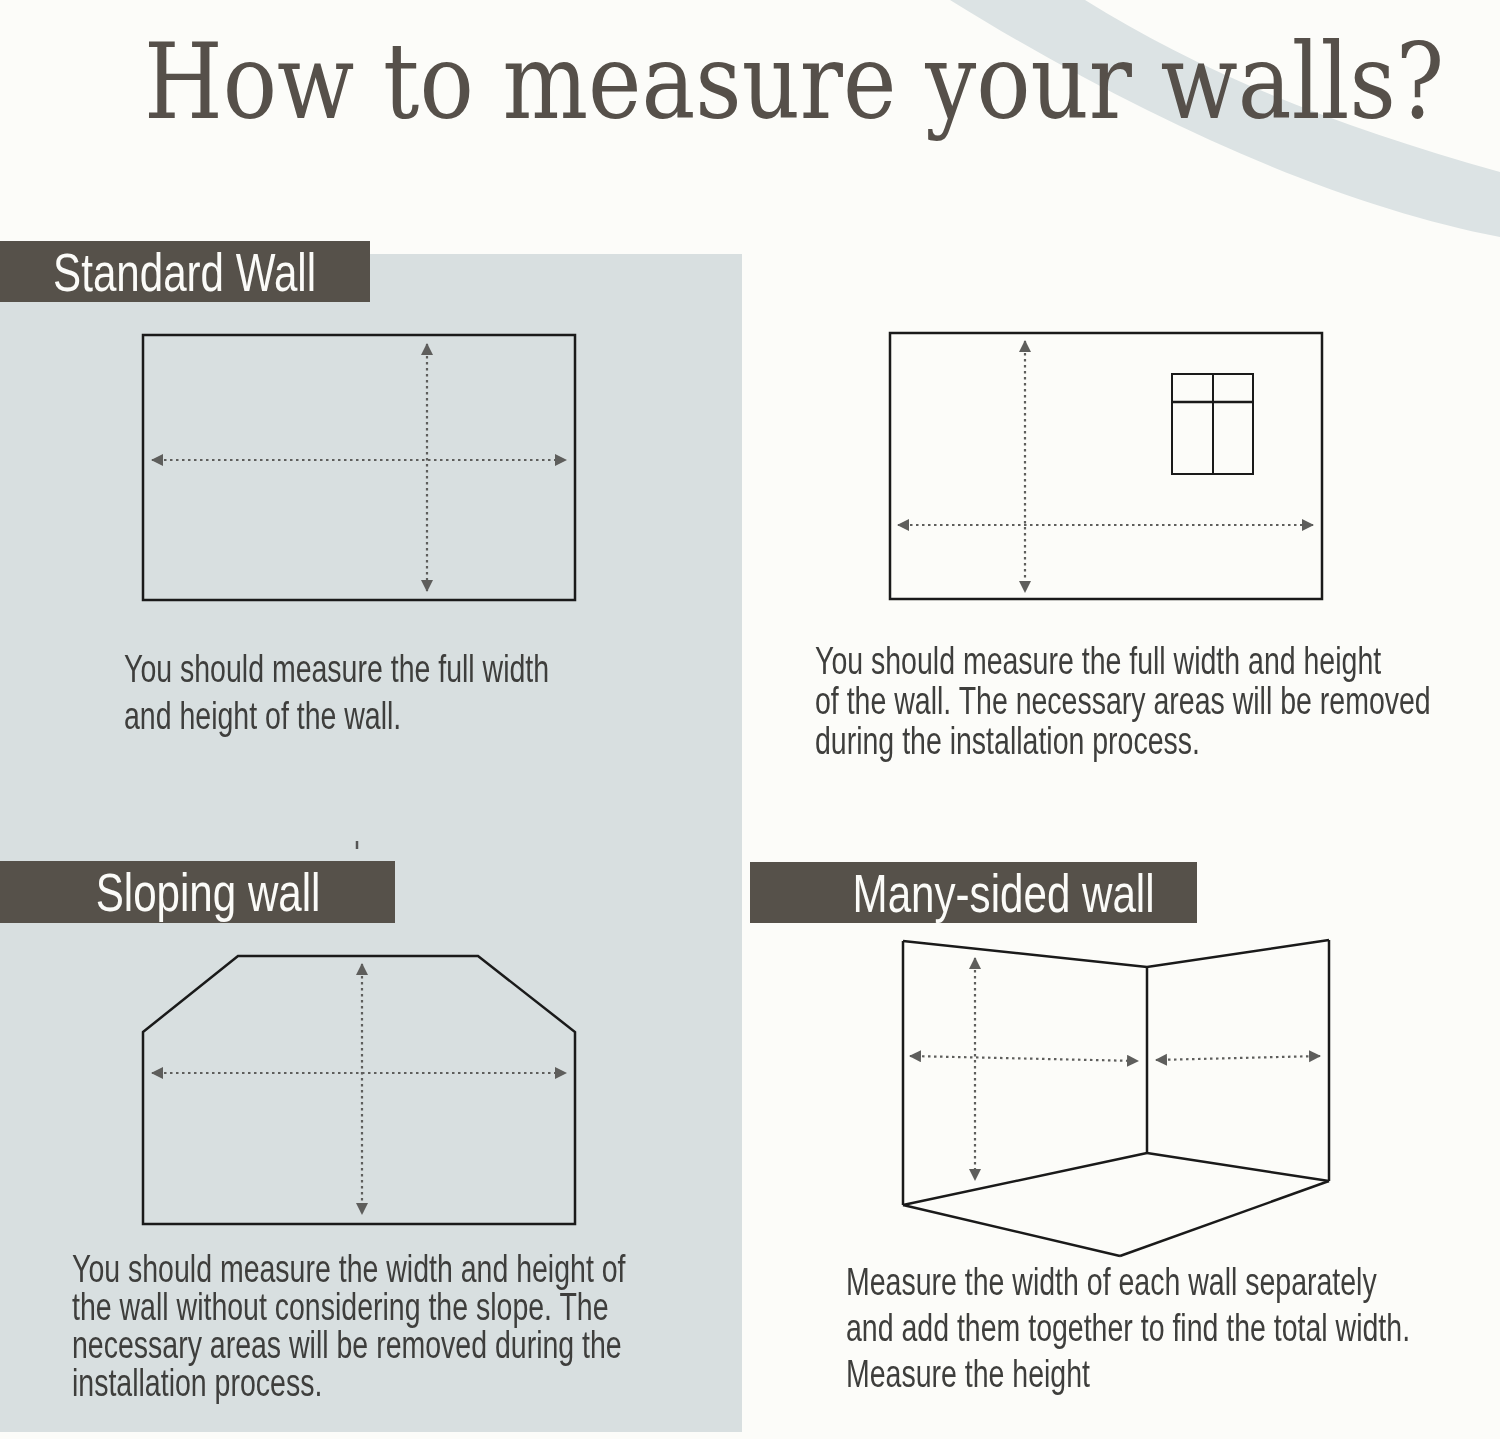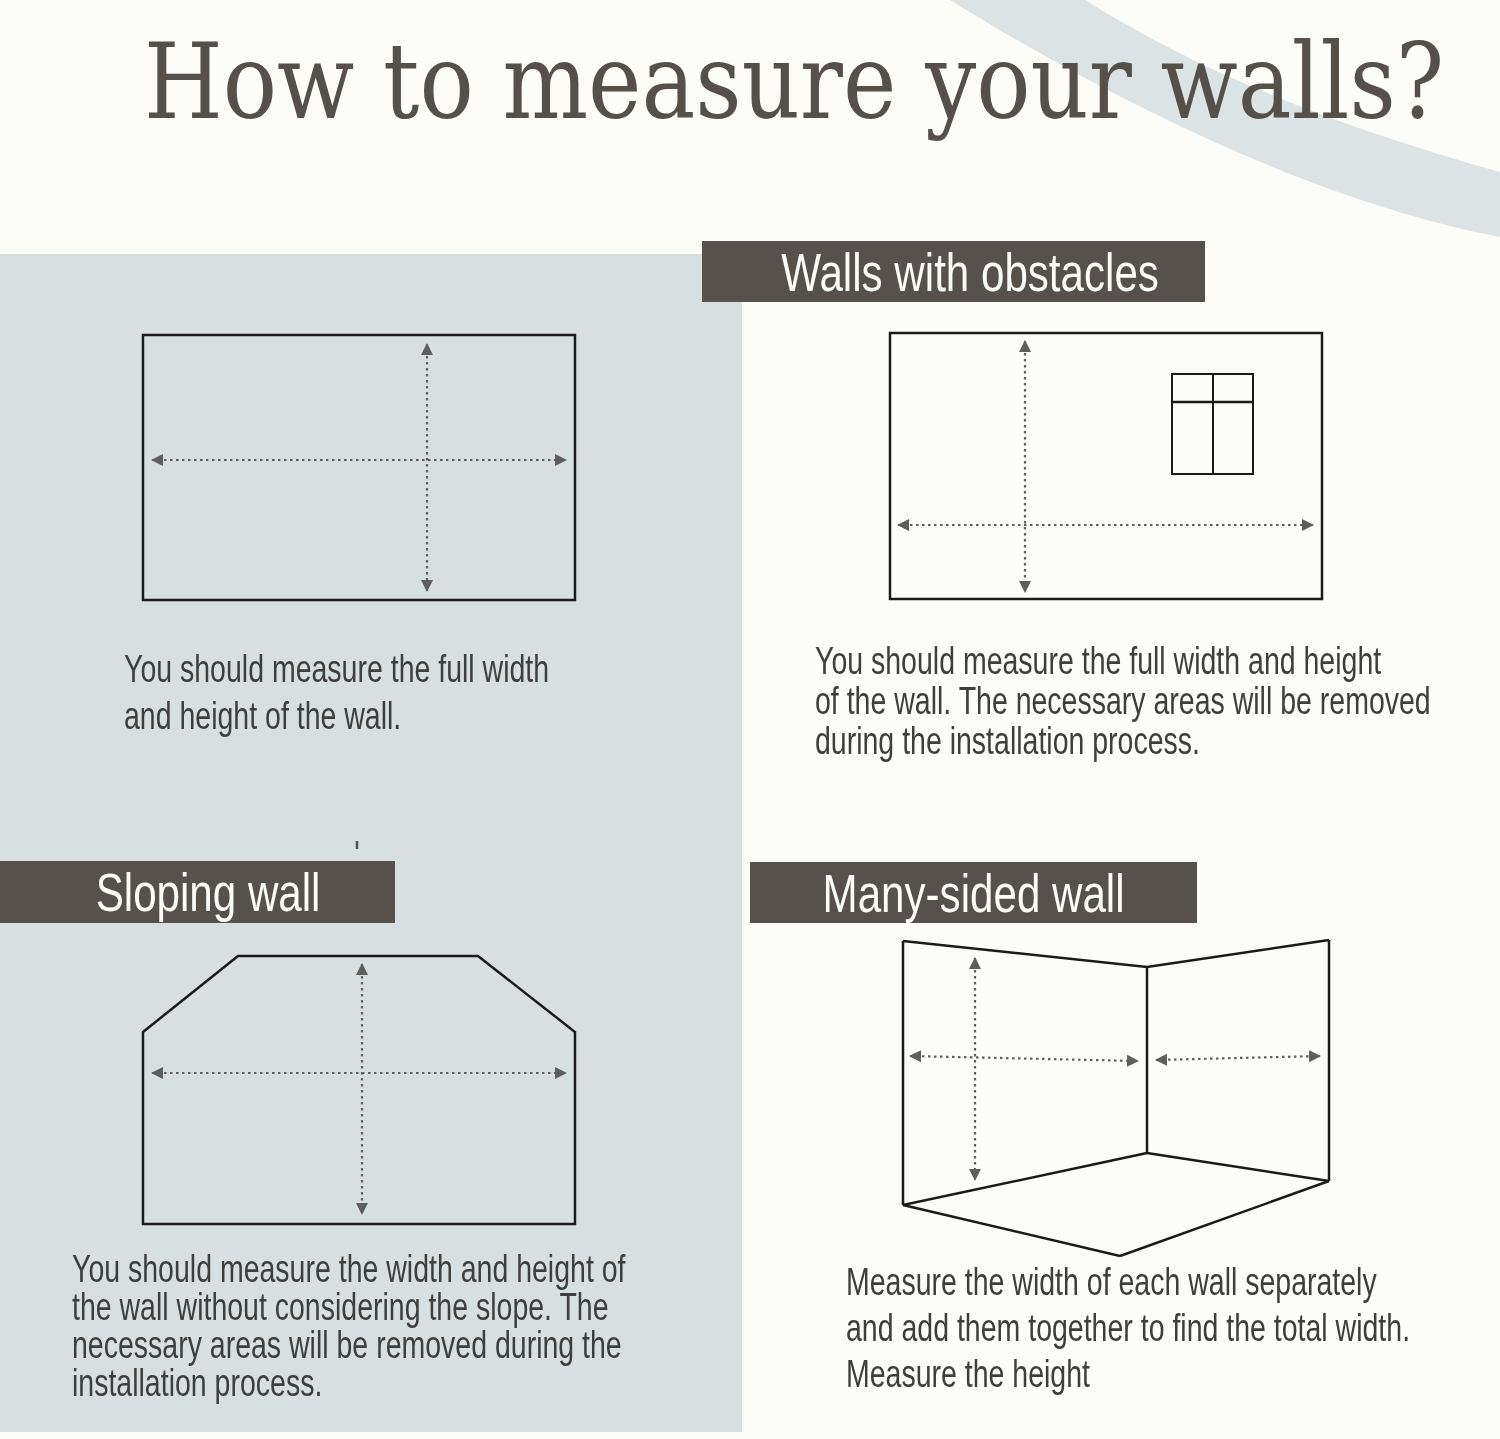--- a/index.html
+++ b/index.html
@@ -26,21 +26,21 @@
     display:flex;align-items:center;justify-content:center;
   }
   .bar span{
     color:#fbfbf8;font-size:54px;line-height:54px;white-space:nowrap;
     transform:scaleX(0.78);transform-origin:center center;
   }
   #bar-standard{left:0;top:241px;width:370px;}
   #bar-obstacles{left:702px;top:241px;width:503px;padding-left:0;}
   #bar-obstacles span{transform-origin:center;margin-left:34px;}
   #bar-sloping{left:0;top:861px;width:373px;height:62px;padding-left:22px;}
-  #bar-many{left:750px;top:862px;width:447px;}
+  #bar-many{left:750px;top:862px;width:447px;justify-content:flex-end;}
 
   .desc{
     position:absolute;color:var(--body);font-size:38px;
     transform:scaleX(0.75);transform-origin:left top;white-space:nowrap;
   }
   #desc-standard{left:124px;top:646px;line-height:47px;}
   #desc-obstacles{left:815px;top:641px;line-height:40px;}
   #desc-sloping{left:72px;top:1250px;line-height:38px;}
   #desc-many{left:846px;top:1259px;line-height:46px;}
 </style>
@@ -103,22 +103,22 @@
       <g stroke="#5e5e5c" stroke-width="2.2" stroke-dasharray="2.5 3.5">
         <line x1="975" y1="958" x2="975" y2="1180" marker-start="url(#ah)" marker-end="url(#ah)"></line>
         <line x1="910" y1="1056" x2="1138" y2="1061" marker-start="url(#ah)" marker-end="url(#ah)"></line>
         <line x1="1156" y1="1060" x2="1320" y2="1056" marker-start="url(#ah)" marker-end="url(#ah)"></line>
       </g>
     </g>
   </svg>
 
   <div class="page-title">How to measure your walls?</div>
 
-  <div class="bar" id="bar-obstacles">
-    <span>Walls with obstacles</span>
+  <div class="bar" id="bar-standard">
+    <span>Standard Wall</span>
   </div>
   <div class="bar" id="bar-sloping">
     <span>Sloping wall</span>
   </div>
   <div class="bar" id="bar-many">
     <span>Many-sided wall</span>
   </div>
 
   <div class="desc" id="desc-standard">You should measure the full width<br> and height of the wall.</div>
   <div class="desc" id="desc-obstacles">You should measure the full width and height<br>of the wall. The necessary areas will be removed<br>during the installation process.</div>

